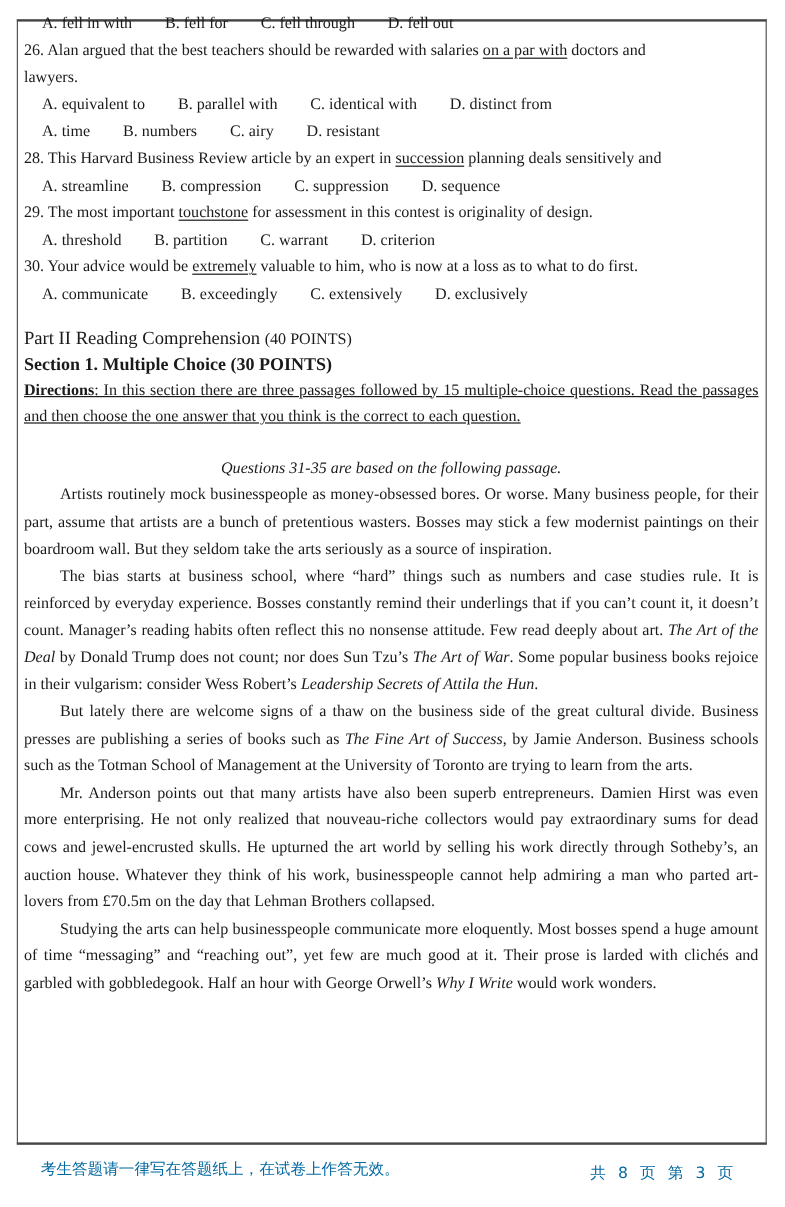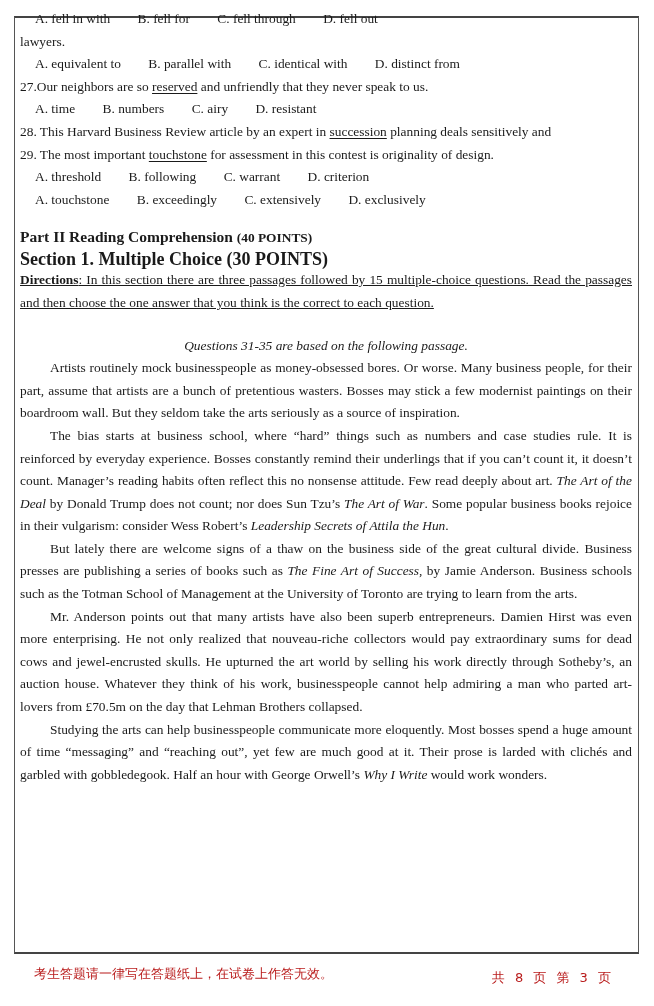--- a/index.html
+++ b/index.html
@@ -17,77 +17,84 @@
   }
   .content {
     position: absolute; left: 20px; top: 8px; width: 612px;
     font-size: 13.4px; line-height: 22.6px;
   }
   .line { white-space: nowrap; }
   .opts { padding-left: 15px; white-space: nowrap; }
   .opts span { display: inline-block; }
   .opt { margin-right: 24px; }
   u { text-decoration: underline; text-underline-offset: 2px; }
-  .part-title { font-weight: bold; font-size: 15.5px; margin-top: 15px; line-height: 22px; }
+  .part-title { font-weight: normal; font-size: 15.5px; margin-top: 15px; line-height: 22px; }
   .part-title .pts { font-size: 13.4px; }
-  .section-title { font-weight: bold; font-size: 18px; line-height: 20px; }
+  .section-title { font-weight: bold; font-size: 15px; line-height: 20px; }
   .directions { text-align: justify; text-decoration: underline; }
   .directions b { font-weight: bold; }
   .qnote { font-style: italic; margin-top: 20px; text-align: center; }
   .para { text-indent: 30px; text-align: justify; }
   i { font-style: italic; }
   .footer {
     position: absolute; top: 965px; left: 34px; width: 600px; height: 24px;
-    font-family: "DejaVu Sans", sans-serif; font-size: 13px; color: #b91c1c;
+    font-family: "DejaVu Sans", sans-serif; font-size: 13px; color: #0369a1;
   }
   .footer .left { position: absolute; left: 0; top: 0; }
   .footer .right { position: absolute; right: 20px; top: 4px; letter-spacing: 3px; }
 </style>
 </head>
 <body>
 
 <div class="frame"></div>
 
 <div class="content">
 
   <div class="opts">
     <span class="opt">A. fell in with</span>
     <span class="opt">B. fell for</span>
     <span class="opt">C. fell through</span>
     <span class="opt">D. fell out</span>
   </div>
 
+  <div class="line"><span>26. Alan argued that the best teachers should be rewarded with salaries </span><u>on a par with</u><span> doctors and</span></div>
   <div class="line">lawyers.</div>
   <div class="opts">
     <span class="opt">A. equivalent to</span>
     <span class="opt">B. parallel with</span>
     <span class="opt">C. identical with</span>
     <span class="opt">D. distinct from</span>
   </div>
 
-  <div class="line"><span>27.Our neighbors are so </span><u>reserved</u><span> and unfriendly that they never speak to us.</span></div>
   <div class="opts">
     <span class="opt">A. time</span>
     <span class="opt">B. numbers</span>
     <span class="opt">C. airy</span>
     <span class="opt">D. resistant</span>
   </div>
 
   <div class="line"><span>28. This Harvard Business Review article by an expert in </span><u>succession</u><span> planning deals sensitively and</span></div>
+  <div class="opts">
+    <span class="opt">A. streamline</span>
+    <span class="opt">B. compression</span>
+    <span class="opt">C. suppression</span>
+    <span class="opt">D. sequence</span>
+  </div>
 
   <div class="line"><span>29. The most important </span><u>touchstone</u><span> for assessment in this contest is originality of design.</span></div>
   <div class="opts">
     <span class="opt">A. threshold</span>
-    <span class="opt">B. following</span>
+    <span class="opt">B. partition</span>
     <span class="opt">C. warrant</span>
     <span class="opt">D. criterion</span>
   </div>
 
+  <div class="line"><span>30. Your advice would be </span><u>extremely</u><span> valuable to him, who is now at a loss as to what to do first.</span></div>
   <div class="opts">
-    <span class="opt">A. touchstone</span>
+    <span class="opt">A. communicate</span>
     <span class="opt">B. exceedingly</span>
     <span class="opt">C. extensively</span>
     <span class="opt">D. exclusively</span>
   </div>
 
   <div class="part-title"><span>Part II Reading Comprehension</span> <span class="pts">(40 POINTS)</span></div>
   <div class="section-title">Section 1. Multiple Choice (30 POINTS)</div>
   <div class="directions"><b>Directions</b><span>: In this section there are three passages followed by 15 multiple-choice questions. Read the passages and then choose the one answer that you think is the correct to each question.</span></div>
 
   <div class="qnote">Questions 31-35 are based on the following passage.</div>

